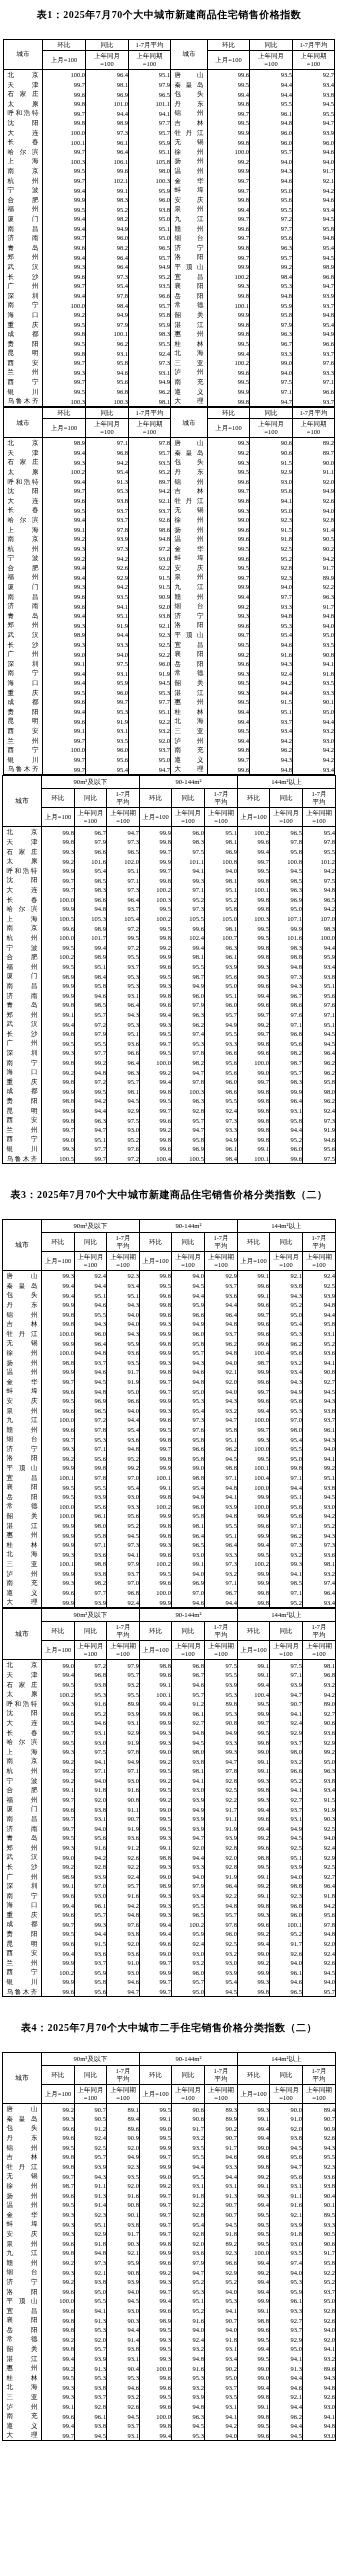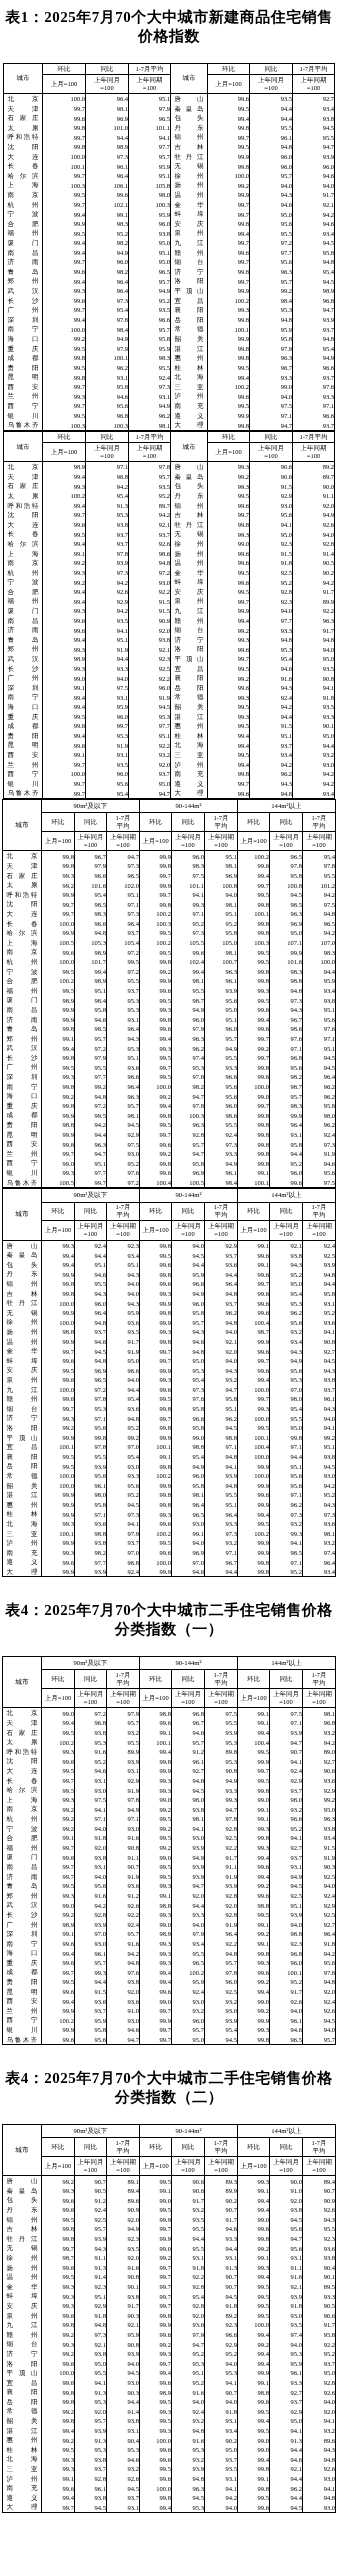--- a/index.html
+++ b/index.html
@@ -1,18 +1,18 @@
 <!DOCTYPE html>
 <html style="font-size:8.3px"><head>
 <meta charset="utf-8">
 <style>
   html,body{margin:0;padding:0;background:#ffffff;}
   .page{width:338px;box-sizing:border-box;padding:3.1px 0 6.2px;color:#000;
         font-family:"Liberation Serif","DejaVu Serif",serif;}
-  .tbl-title{font-size:15px;font-weight:700;text-align:center;margin:24px 0 16.5px;letter-spacing:0.5px;}
+  .tbl-title{font-size:10px;font-weight:700;text-align:center;margin:24px 0 16.5px;letter-spacing:0.5px;}
   section.tbl-sec:first-of-type .tbl-title{margin-top:5.2px;}
   table.stat-table{border-collapse:collapse;table-layout:fixed;margin:0 auto;width:330px;
         border-top:1.3px solid #000;border-bottom:1.3px solid #000;}
   table.stat-table th{border:0.5px solid #000;font-weight:400;text-align:center;
         font-size:6.5px;line-height:1.22;white-space:pre-line;padding:0.5px 0;}
   table.stat-table td{border-left:0.5px solid #000;border-right:0.5px solid #000;
         border-top:none;border-bottom:none;height:9.6px;font-size:6.5px;padding:0;
         overflow:hidden;}
   td.val{text-align:right;padding-right:4.1px;}
   td.citycell .city{display:flex;justify-content:space-between;padding:0 3.6px;line-height:9.6px;}
@@ -2181,20 +2181,21 @@
             <td class="val">98.4</td>
             <td class="val">100.1</td>
             <td class="val">99.6</td>
             <td class="val">97.5</td>
           </tr>
         </tbody>
       </table>
   </section>
 
   <section class="tbl-sec">
+    <h2 class="tbl-title">表3：2025年7月70个大中城市新建商品住宅销售价格分类指数（二）</h2>
     <table class="stat-table">
         <colgroup>
           <col style="width: 39px;">
           <col style="width: 33px;">
           <col style="width: 32px;">
           <col style="width: 33px;">
           <col style="width: 32px;">
           <col style="width: 33px;">
           <col style="width: 33px;">
           <col style="width: 32px;">
@@ -2837,21 +2838,20 @@
             <td class="val">94.4</td>
             <td class="val">99.8</td>
             <td class="val">95.2</td>
             <td class="val">93.4</td>
           </tr>
         </tbody>
       </table>
   </section>
 
   <section class="tbl-sec">
-    <h2 class="tbl-title">表4：2025年7月70个大中城市二手住宅销售价格分类指数（一）</h2>
     <table class="stat-table">
         <colgroup>
           <col style="width: 39px;">
           <col style="width: 33px;">
           <col style="width: 32px;">
           <col style="width: 33px;">
           <col style="width: 32px;">
           <col style="width: 33px;">
           <col style="width: 33px;">
           <col style="width: 32px;">

